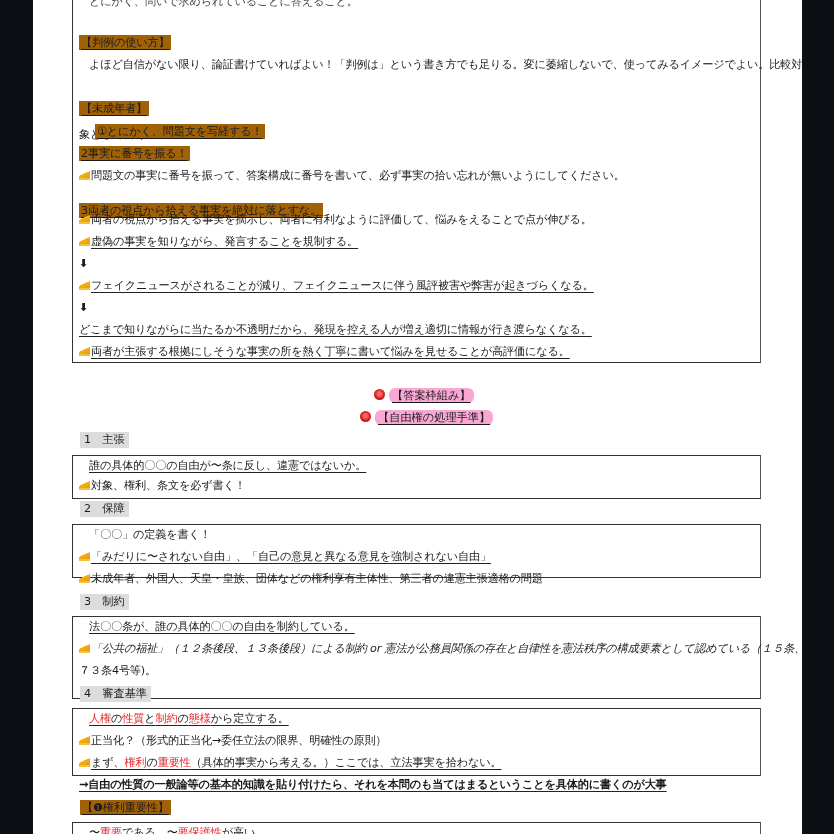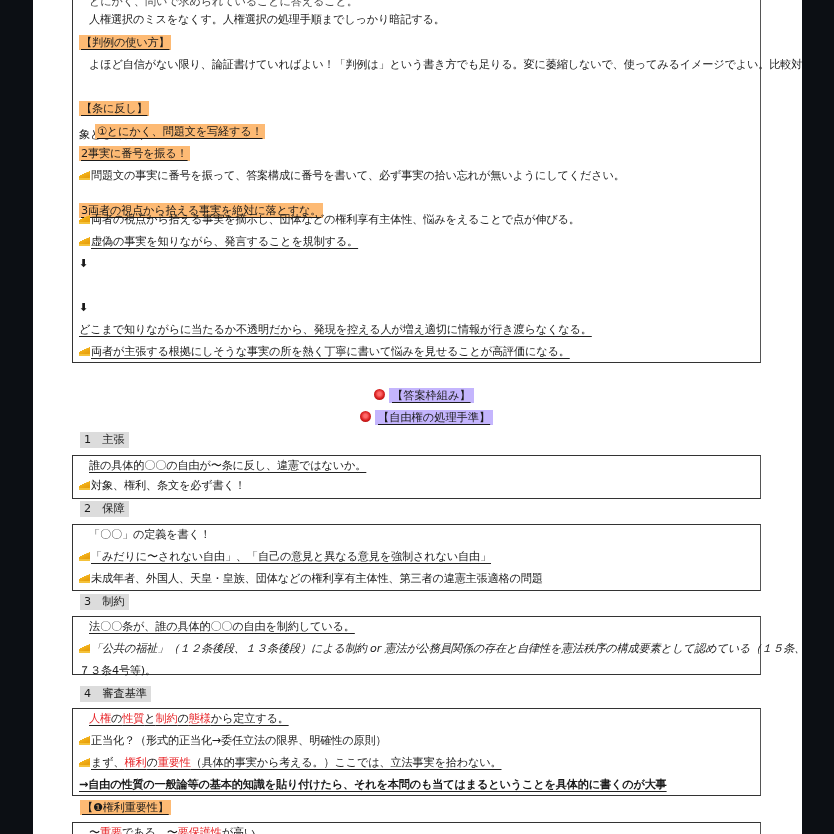--- a/index.html
+++ b/index.html
@@ -18,96 +18,96 @@
     border: 1px solid #333; border-right: 1.5px solid #555; border-bottom: 1.5px solid #333;
     background: #fff;
     box-sizing: border-box;
   }
   .ln {
     position: absolute; left: 6px; white-space: nowrap;
     font-size: 11.2px; line-height: 16px; letter-spacing: -0.2px;
   }
   .ind { padding-left: 10px; }
   .u { text-decoration: underline; text-decoration-color: #222; text-underline-offset: 3px; }
-  .hl { background: #fdba74; padding: 1px 2px; text-decoration: underline; text-underline-offset: 3px; }
+  .hl { background: #a16207; padding: 1px 2px; text-decoration: underline; text-underline-offset: 3px; }
   .red { color: #e8262a; }
   .pencil {
     display: inline-block; width: 11px; height: 10px; vertical-align: -1px; margin-right: 1px;
     background: linear-gradient(155deg, transparent 45%, #f2b21b 46%, #e9a10d 80%);
     border-bottom: 2px solid #f4c23a;
     box-sizing: border-box;
   }
   .arrow { font-size: 11px; font-weight: bold; }
   .sec {
     position: absolute; left: 80px; font-size: 11.2px; line-height: 16px;
     background: #dcdcdc; padding: 0 4px; white-space: nowrap;
   }
   .center-h {
     position: absolute; white-space: nowrap; font-size: 11.2px; line-height: 16px;
   }
-  .center-h .tag { background: #c4b5fd; padding: 1px 3px; text-decoration: underline; text-underline-offset: 3px; }
+  .center-h .tag { background: #f9a8d4; padding: 1px 3px; text-decoration: underline; text-underline-offset: 3px; border-radius: 6px; }
   .emoji {
     display: inline-block; width: 11px; height: 11px; border-radius: 50%;
     background: radial-gradient(circle at 50% 45%, #ff6a6a 20%, #d81e1e 55%, #8a0c0c 100%);
     vertical-align: -1px; margin-right: 4px;
   }
 </style>
 </head>
 <body>
 
 <div class="page"></div>
 
 <div class="box" style="top:-6px; height:369px;">
   <div class="ln ind" style="top:-1px; color:#444;">とにかく、問いで求められていることに答えること。</div>
-  <div class="ln ind" style="top:17px;">人権選択のミスをなくす。人権選択の処理手順までしっかり暗記する。</div>
   <div class="ln" style="top:40px;"><span class="hl">【判例の使い方】</span></div>
   <div class="ln ind" style="top:62px;">よほど自信がない限り、論証書けていればよい！「判例は」という書き方でも足りる。変に萎縮しないで、使ってみるイメージでよい。比較対</div>
   <div class="ln" style="top:84px;margin-top:48px;">象として書く！</div>
-  <div class="ln" style="top:106px;"><span class="hl">【条に反し】</span></div>
+  <div class="ln" style="top:106px;"><span class="hl">【未成年者】</span></div>
   <div class="ln" style="top:129px;margin-left:16px;"><span class="hl">①とにかく、問題文を写経する！</span></div>
   <div class="ln" style="top:151px;"><span class="hl">2事実に番号を振る！</span></div>
   <div class="ln" style="top:173px;"><span class="pencil"></span><span>問題文の事実に番号を振って、答案構成に番号を書いて、必ず事実の拾い忘れが無いようにしてください。</span></div>
   <div class="ln" style="top:208px;"><span class="hl">3両者の視点から拾える事実を絶対に落とすな。</span></div>
-  <div class="ln" style="top:217px;"><span class="pencil"></span><span>両者の視点から拾える事実を摘示し、団体などの権利享有主体性、悩みをえることで点が伸びる。</span></div>
+  <div class="ln" style="top:217px;"><span class="pencil"></span><span>両者の視点から拾える事実を摘示し、両者に有利なように評価して、悩みをえることで点が伸びる。</span></div>
   <div class="ln u" style="top:239px;text-align:right;"><span class="pencil"></span><span>虚偽の事実を知りながら、発言することを規制する。</span></div>
   <div class="ln arrow" style="top:261px;">⬇</div>
+  <div class="ln u" style="top:283px;"><span class="pencil"></span><span>フェイクニュースがされることが減り、フェイクニュースに伴う風評被害や弊害が起きづらくなる。</span></div>
   <div class="ln arrow" style="top:305px;">⬇</div>
   <div class="ln u" style="top:327px;">どこまで知りながらに当たるか不透明だから、発現を控える人が増え適切に情報が行き渡らなくなる。</div>
   <div class="ln u" style="top:349px;"><span class="pencil"></span><span>両者が主張する根拠にしそうな事実の所を熱く丁寧に書いて悩みを見せることが高評価になる。</span></div>
 </div>
 
 <div class="center-h" style="top:388px; left:374px;">
   <span class="emoji"></span><span class="tag">【答案枠組み】</span>
 </div>
 <div class="center-h" style="top:410px; left:360px;">
   <span class="emoji"></span><span class="tag">【自由権の処理手準】</span>
 </div>
 
 <div class="sec" style="top:432px;text-align:right;">1　主張</div>
 <div class="box" style="top:455px; height:44px;">
   <div class="ln ind u" style="top:2px;">誰の具体的〇〇の自由が〜条に反し、違憲ではないか。</div>
   <div class="ln" style="top:22px;"><span class="pencil"></span><span>対象、権利、条文を必ず書く！</span></div>
 </div>
 
 <div class="sec" style="top:501px;">2　保障</div>
-<div class="box" style="top:524px; height:67px;">
+<div class="box" style="top:524px; height:54px;">
   <div class="ln ind" style="top:2px;">「〇〇」の定義を書く！</div>
   <div class="ln u" style="top:24px;"><span class="pencil"></span><span>「みだりに〜されない自由」、「自己の意見と異なる意見を強制されない自由」</span></div>
   <div class="ln" style="top:46px;"><span class="pencil"></span><span>未成年者、外国人、天皇・皇族、団体などの権利享有主体性、第三者の違憲主張適格の問題</span></div>
 </div>
 
 <div class="sec" style="top:594px;">3　制約</div>
-<div class="box" style="top:616px; height:59px;">
+<div class="box" style="top:616px; height:83px;">
   <div class="ln ind u" style="top:2px;">法〇〇条が、誰の具体的〇〇の自由を制約している。</div>
   <div class="ln" style="top:24px;font-style:italic;"><span class="pencil"></span><span>「公共の福祉」（１２条後段、１３条後段）による制約 or 憲法が公務員関係の存在と自律性を憲法秩序の構成要素として認めている（１５条、</span></div>
   <div class="ln" style="top:46px;">７３条4号等)。</div>
 </div>
 
 <div class="sec" style="top:686px;">4　審査基準</div>
-<div class="box" style="top:708px; height:88px;">
+<div class="box" style="top:708px; height:68px;">
   <div class="ln ind u" style="top:2px;">
     <span class="red">人権</span><span>の</span><span class="red">性質</span><span>と</span><span class="red">制約</span><span>の</span><span class="red">態様</span><span>から定立する。</span>
   </div>
   <div class="ln" style="top:24px;"><span class="pencil"></span><span>正当化？（形式的正当化→委任立法の限界、明確性の原則）</span></div>
   <div class="ln u" style="top:46px;"><span class="pencil"></span><span>まず、</span><span class="red">権利</span><span>の</span><span class="red">重要性</span><span>（具体的事実から考える。）ここでは、立法事実を拾わない。</span></div>
   <div class="ln u" style="top:68px;font-weight:bold;">→自由の性質の一般論等の基本的知識を貼り付けたら、それを本問のも当てはまるということを具体的に書くのが大事</div>
 </div>
 
 <div class="ln" style="position:absolute; top:800px; left:80px;"><span class="hl">【❶権利重要性】</span></div>
 <div class="box" style="top:822px; height:30px;">

